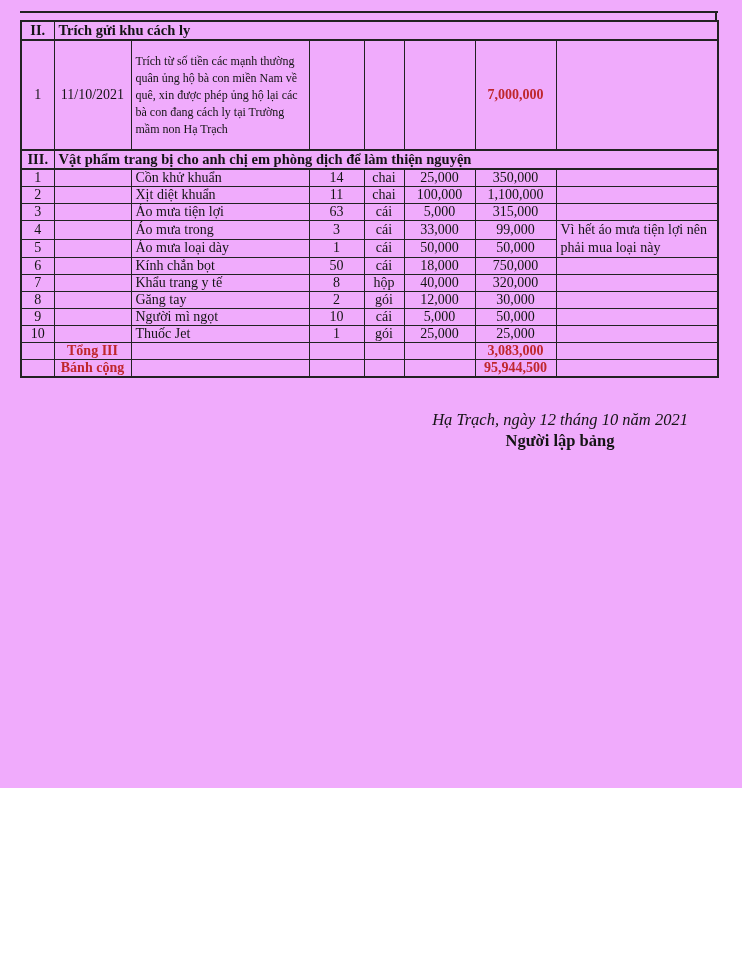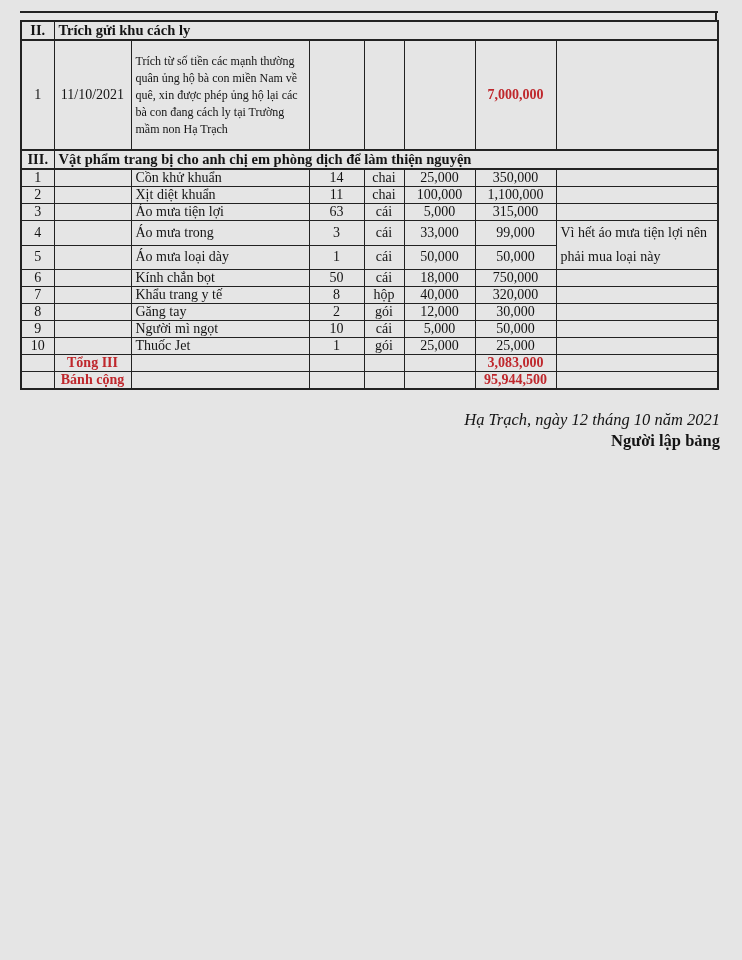--- a/index.html
+++ b/index.html
@@ -1,19 +1,19 @@
 <!DOCTYPE html>
 <html style="--accent-red: #bf272c; --border: #222222; --text: #141414;"><head>
 <meta charset="utf-8">
 <style>
   :root { --accent-red:#bf272c; --border:#222222; --text:#141414; }
   * { box-sizing:border-box; }
   html,body { margin:0; padding:0; background:#fff; }
   .page {
-    position:relative; width:742px; height:960px; background:#e5e5e5;
+    position:relative; width:742px; height:788px; background:#f0abfc;
     font-family:"Liberation Serif","DejaVu Serif",serif; color:var(--text);
     overflow:hidden;
     text-decoration:underline;
   }
   .topline { position:absolute; left:20px; top:11px; width:698px; height:2px; background:var(--border); }
   .topstub { position:absolute; left:715px; top:11px; width:2px; height:11px; background:var(--border); }
 
   table.sheet {
     position:absolute; left:20px; top:20px;
     border-collapse:collapse; table-layout:fixed; width:697px;
@@ -28,23 +28,23 @@
   tr.sec td { border-top:2px solid var(--border); border-bottom:2px solid var(--border); height:17px; }
   tr.item td { height:17px; }
   tr.tall td { height:110px; }
   tr.total td { height:17px; }
   .b { font-weight:bold; }
   .tc { text-align:center; }
   .trt { text-align:center; }
   .red { color:var(--accent-red); }
   .sec-title { font-size:14.5px; padding-left:5px; }
   .desc { line-height:17px; padding:1px 2px 1px 4px; font-size:12px; }
-  .note-cell { line-height:24px; padding:0 2px 0 4px; }
-
-  .signature { position:absolute; left:400px; top:409px; width:320px; text-align:right; }
+  .note-cell { line-height:18px; padding:0 2px 0 4px; }
+
+  .signature { position:absolute; left:400px; top:409px; width:320px; text-align:center; }
   .sig-place { font-style:italic; font-size:16.5px; line-height:21px; }
   .sig-role { font-weight:bold; font-size:16.5px; line-height:21px; }
   .sig-name { font-weight:bold; font-size:16.5px; line-height:21px; margin-top:56px; }
 </style>
 </head>
 <body>
 
 <div class="page">
 
   <div class="topline"></div>

